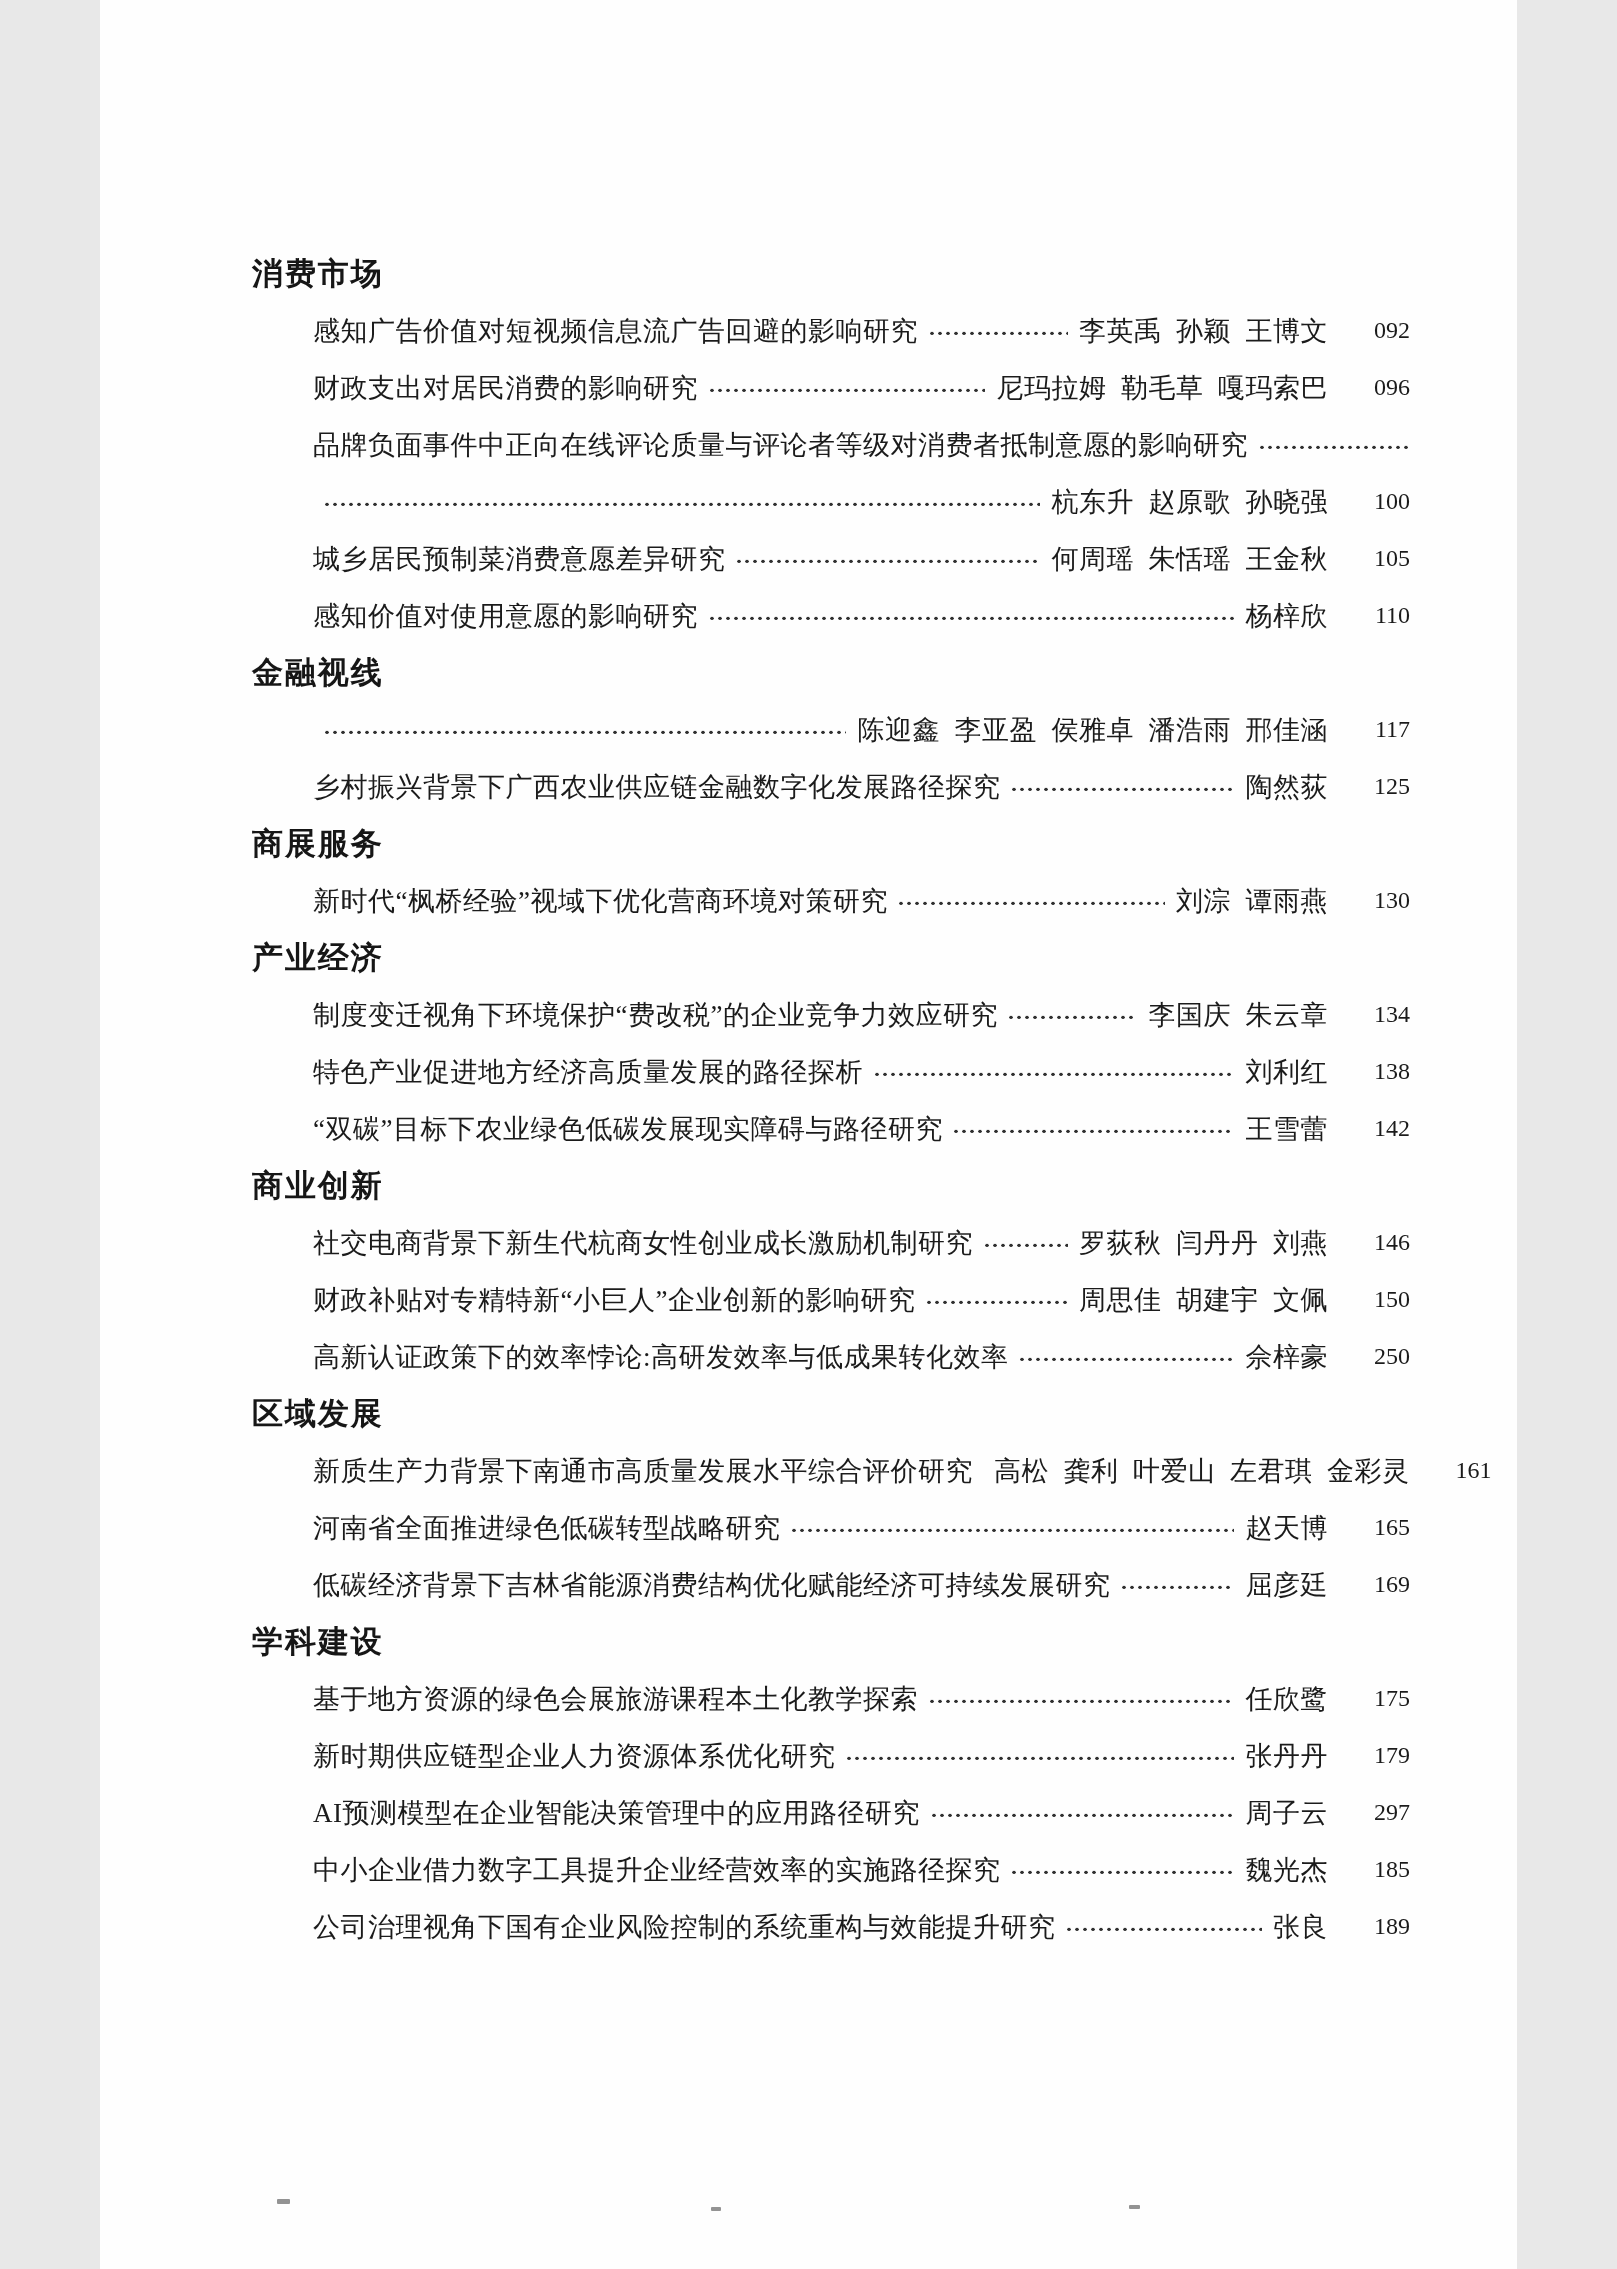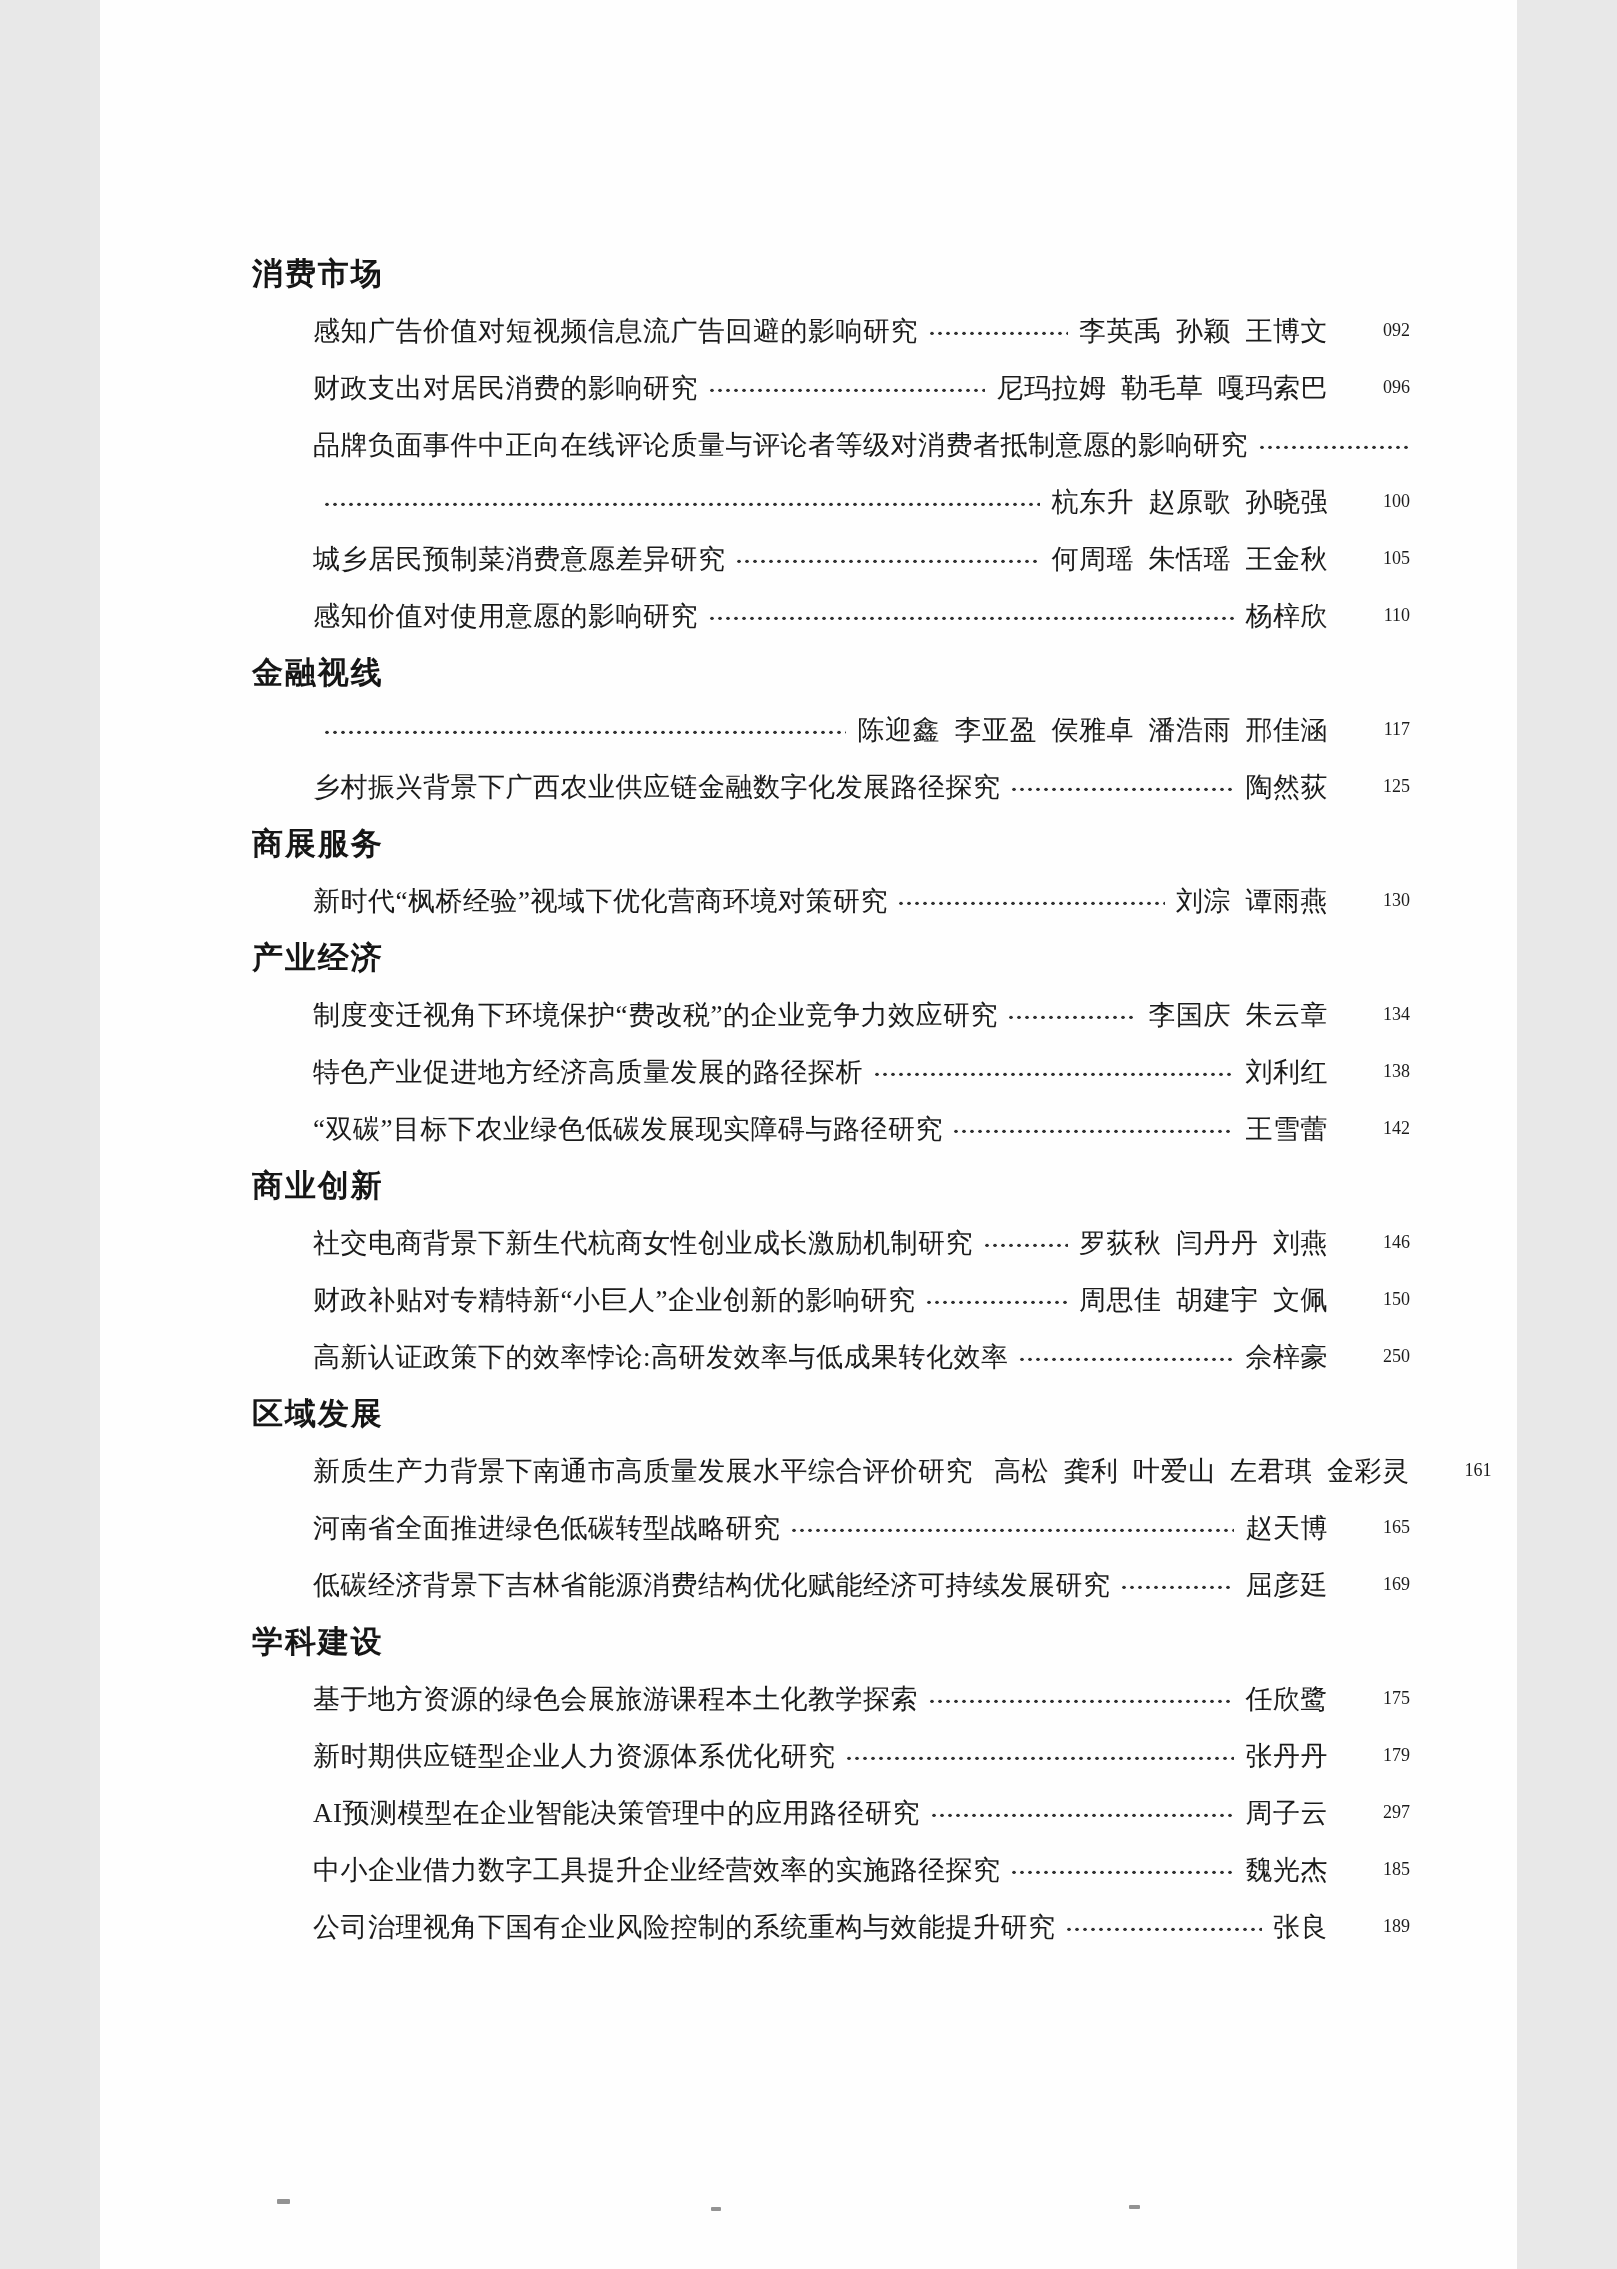--- a/index.html
+++ b/index.html
@@ -52,21 +52,21 @@
   .entry-authors {
     flex: 0 0 auto;
     white-space: pre;
     margin-right: 27px;
     letter-spacing: 0.5px;
   }
   .entry-page {
     flex: 0 0 auto;
     min-width: 55px;
     text-align: right;
-    font-size: 18px;
+    font-size: 24px;
   }
   .scan-artifact {
     position: absolute;
     background: #3a3a3a;
     opacity: 0.55;
     border-radius: 1px;
   }
 </style>
 </head>
 <body>

